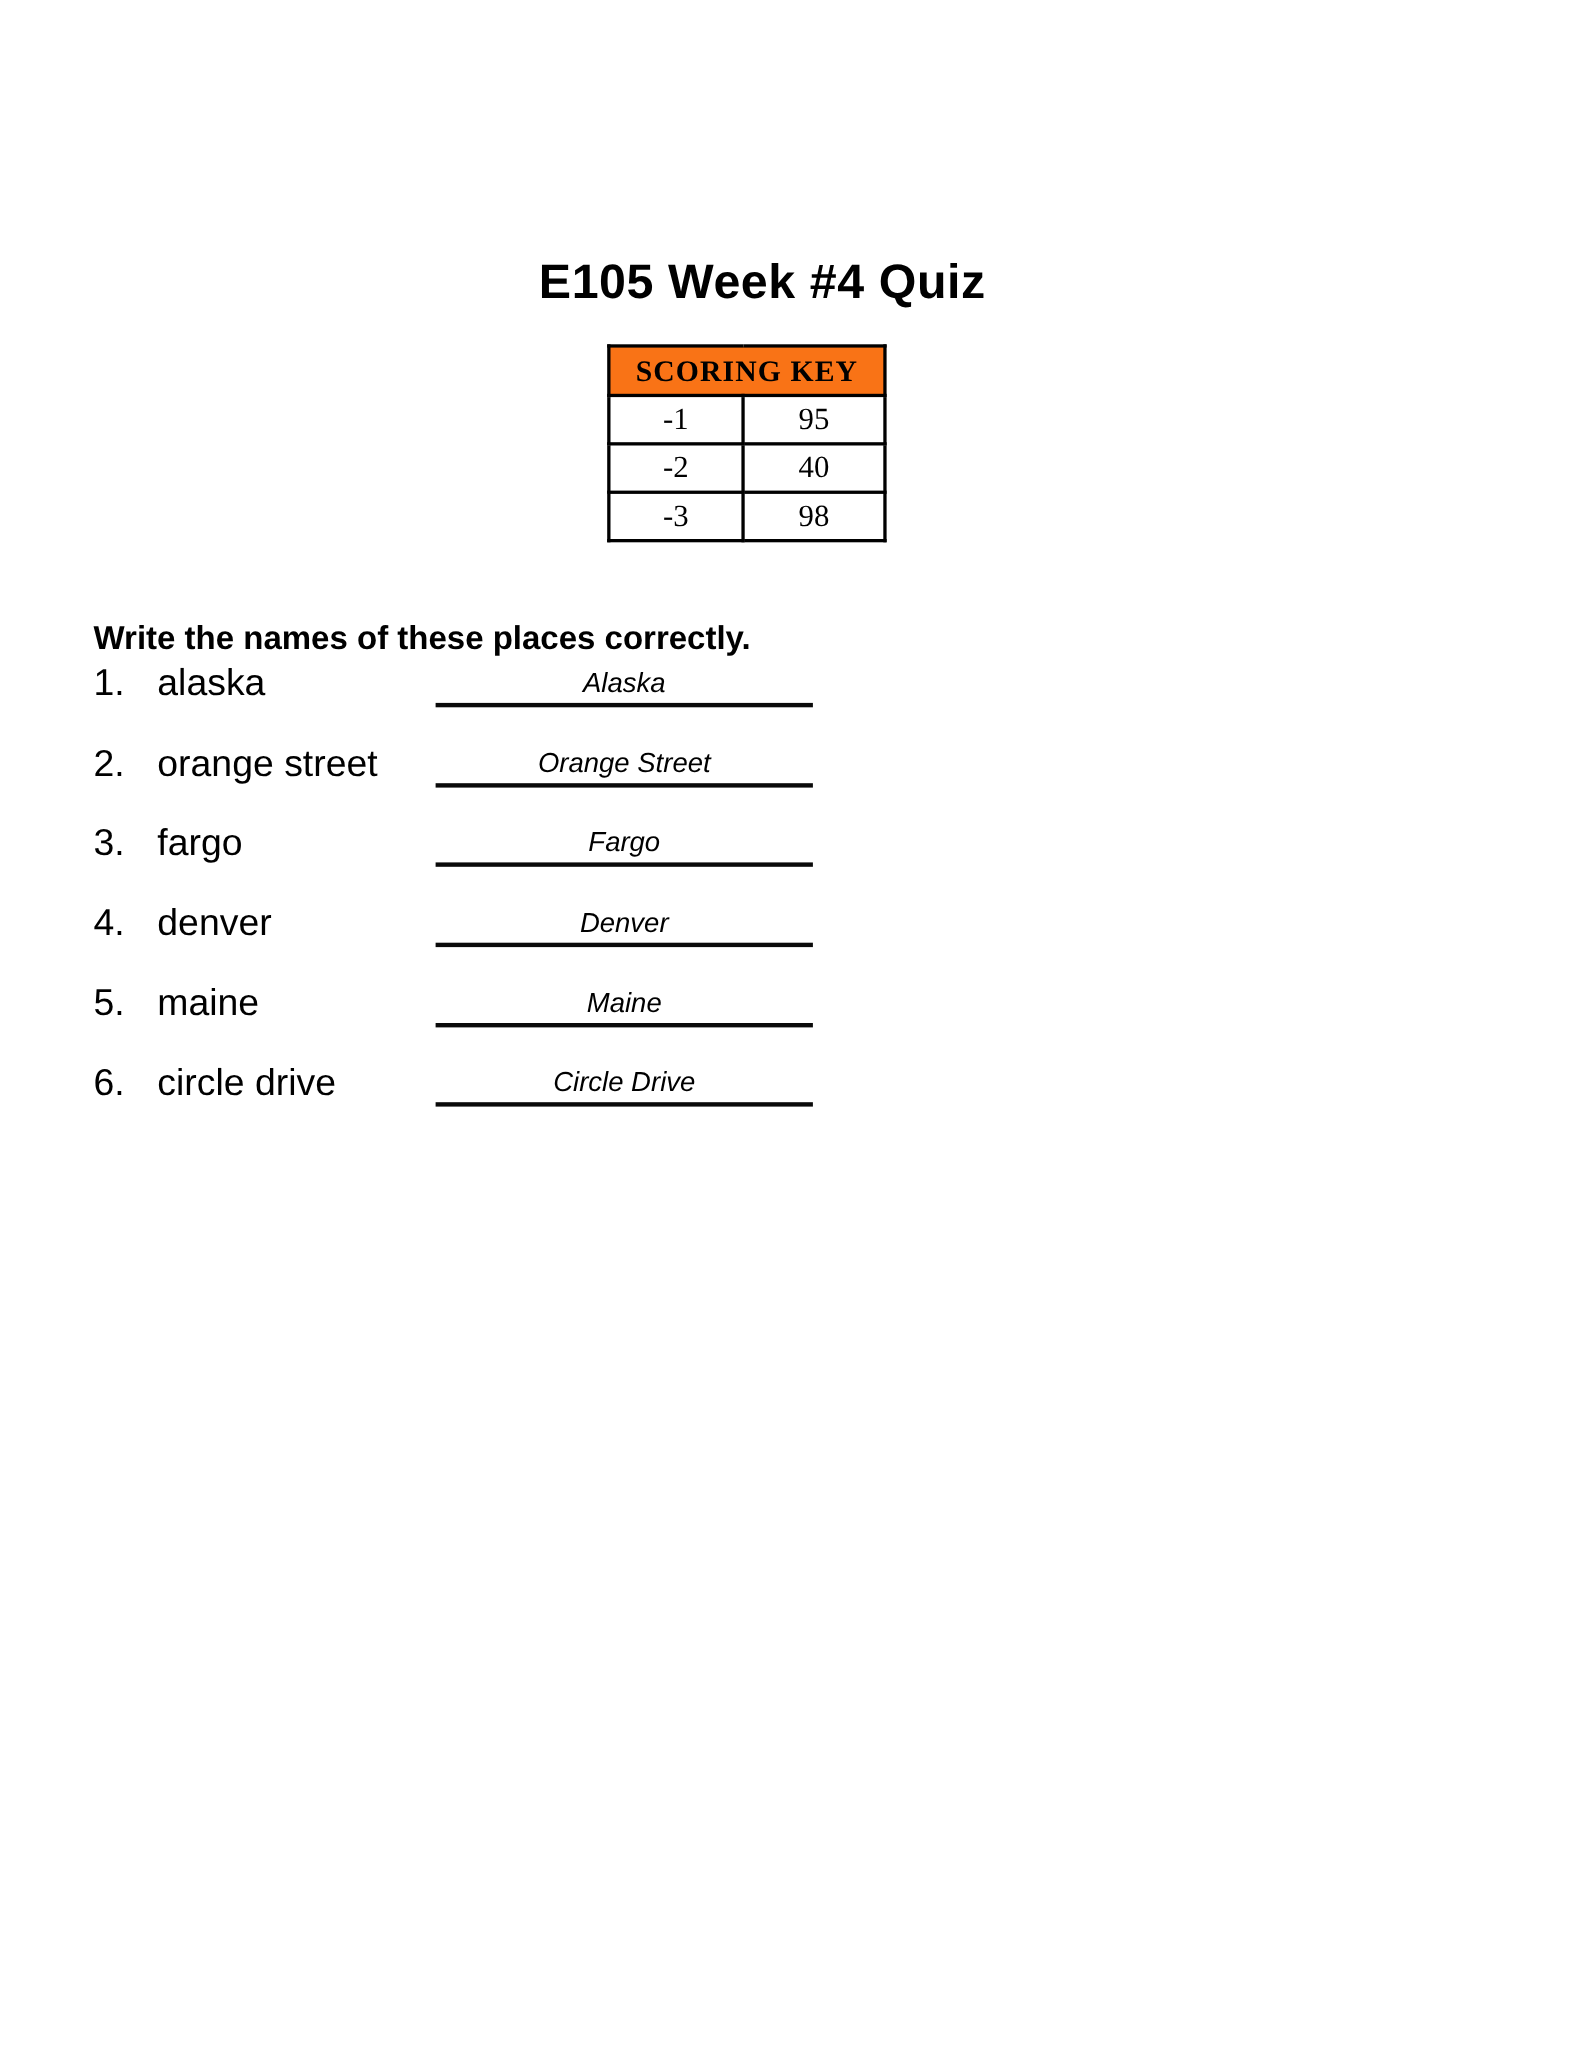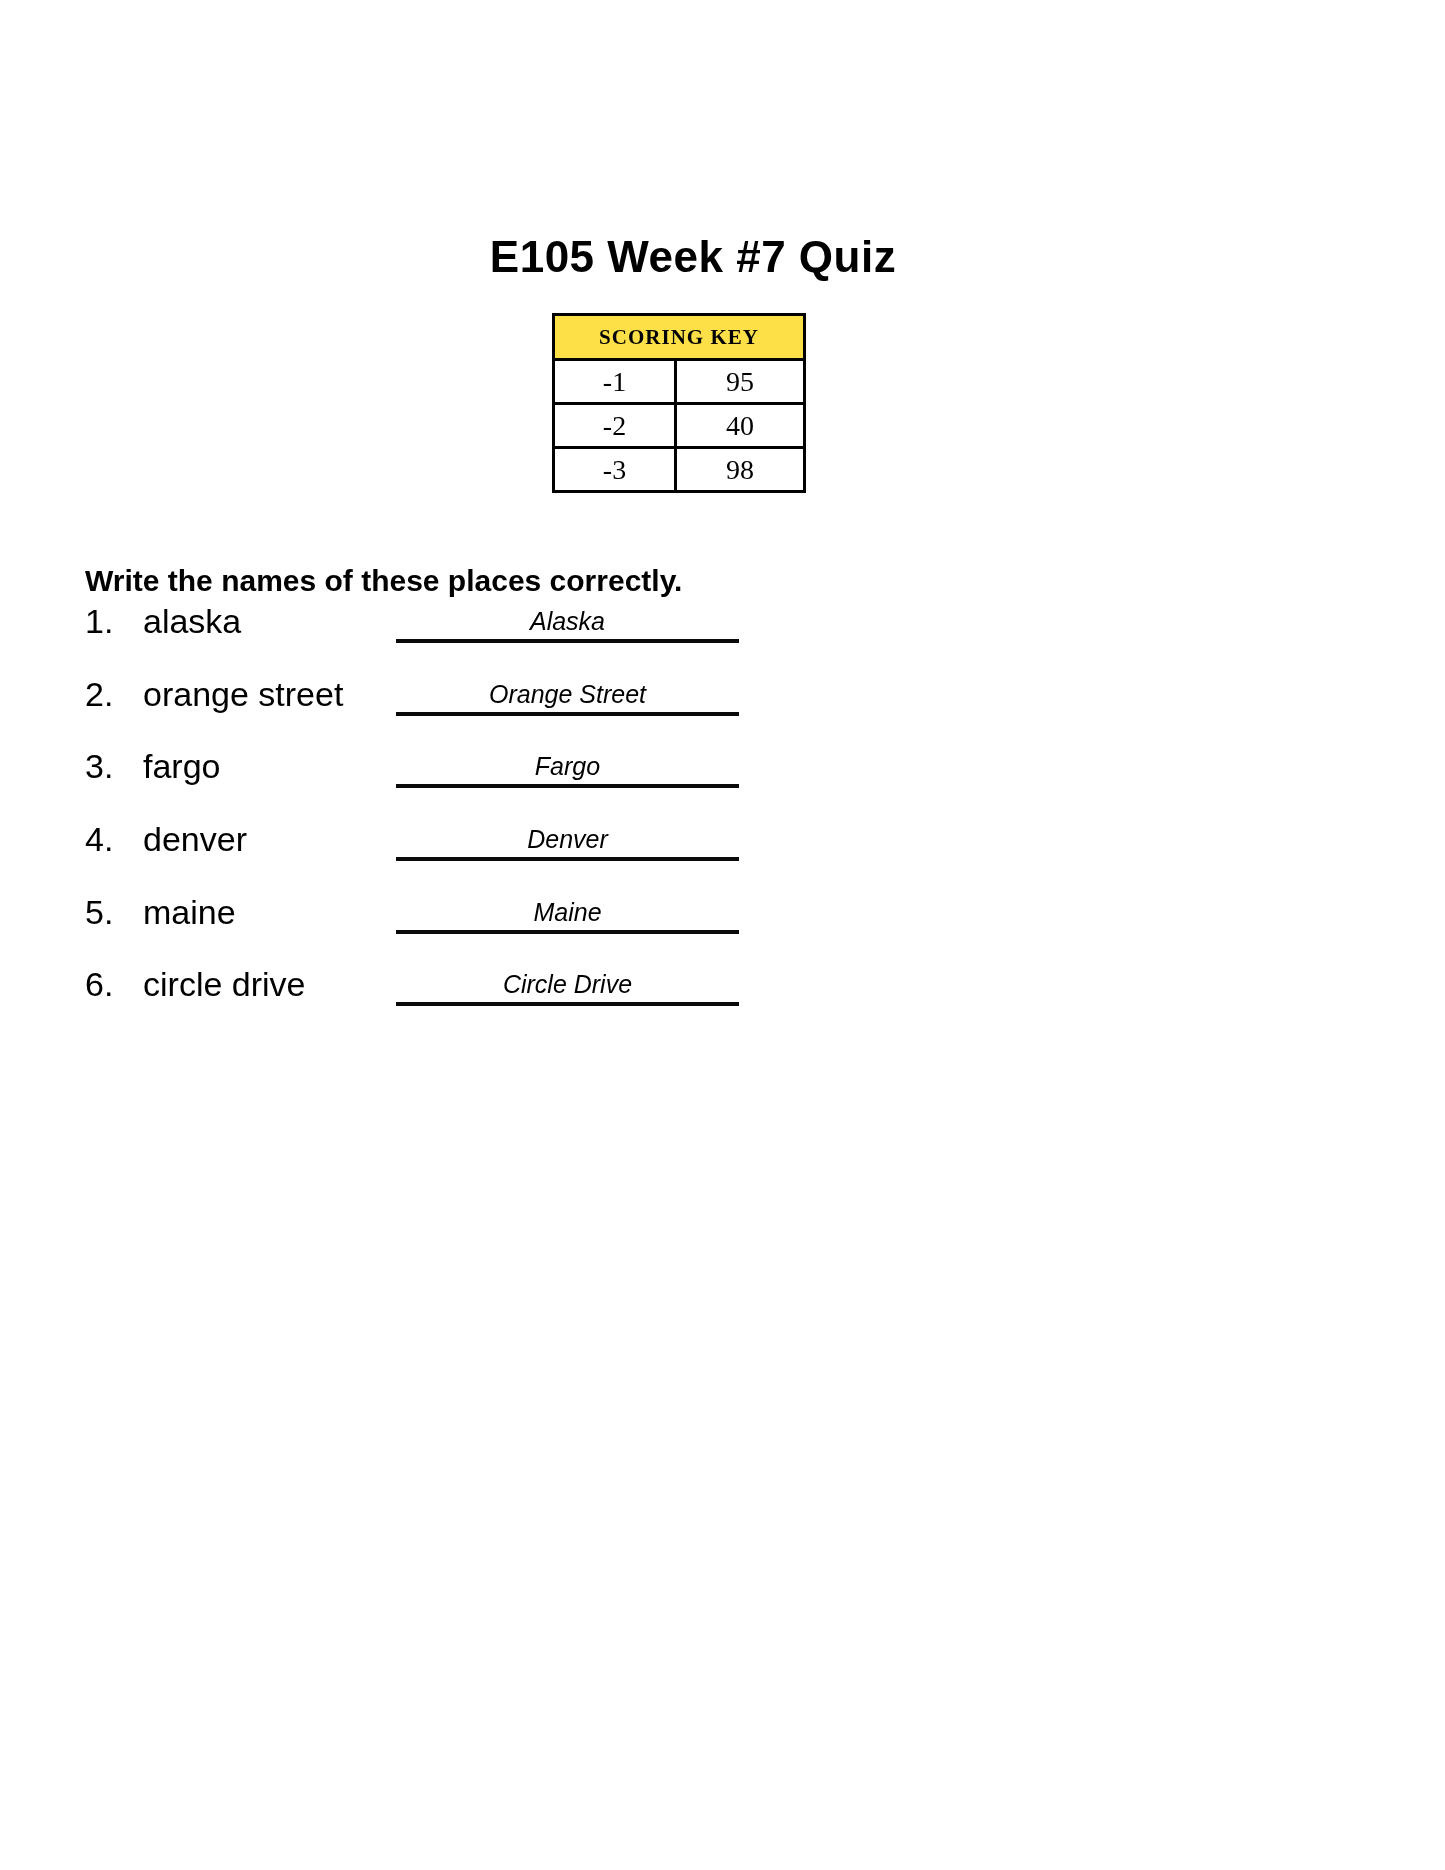--- a/index.html
+++ b/index.html
@@ -21,23 +21,23 @@
     letter-spacing:0.5px;
   }
   table.scoring{
     position:absolute;
     left:552px;top:313px;
     border-collapse:collapse;
     font-family:"Liberation Serif",serif;
   }
   table.scoring th{
     border:3px solid #000;
-    background:#fde047;
+    background:#f97316;
     height:42px;
-    font-size:21px;
+    font-size:27px;
     font-weight:bold;
     letter-spacing:1px;
     text-align:center;
     padding:0 10px;
   }
   table.scoring td{
     border:3px solid #000;
     height:41px;
     font-size:28px;
     text-align:center;
@@ -86,21 +86,21 @@
     line-height:1;
   }
   .r0{top:596px;} .r1{top:669px;} .r2{top:741px;}
   .r3{top:814px;} .r4{top:887px;} .r5{top:959px;}
 </style>
 </head>
 <body>
 
 <div class="page">
 
-  <h1 class="title">E105 Week #7 Quiz</h1>
+  <h1 class="title">E105 Week #4 Quiz</h1>
 
   <table class="scoring">
     <thead>
       <tr>
         <th colspan="2">SCORING KEY</th>
       </tr>
     </thead>
     <tbody>
       <tr>
         <td class="c1">-1</td>

